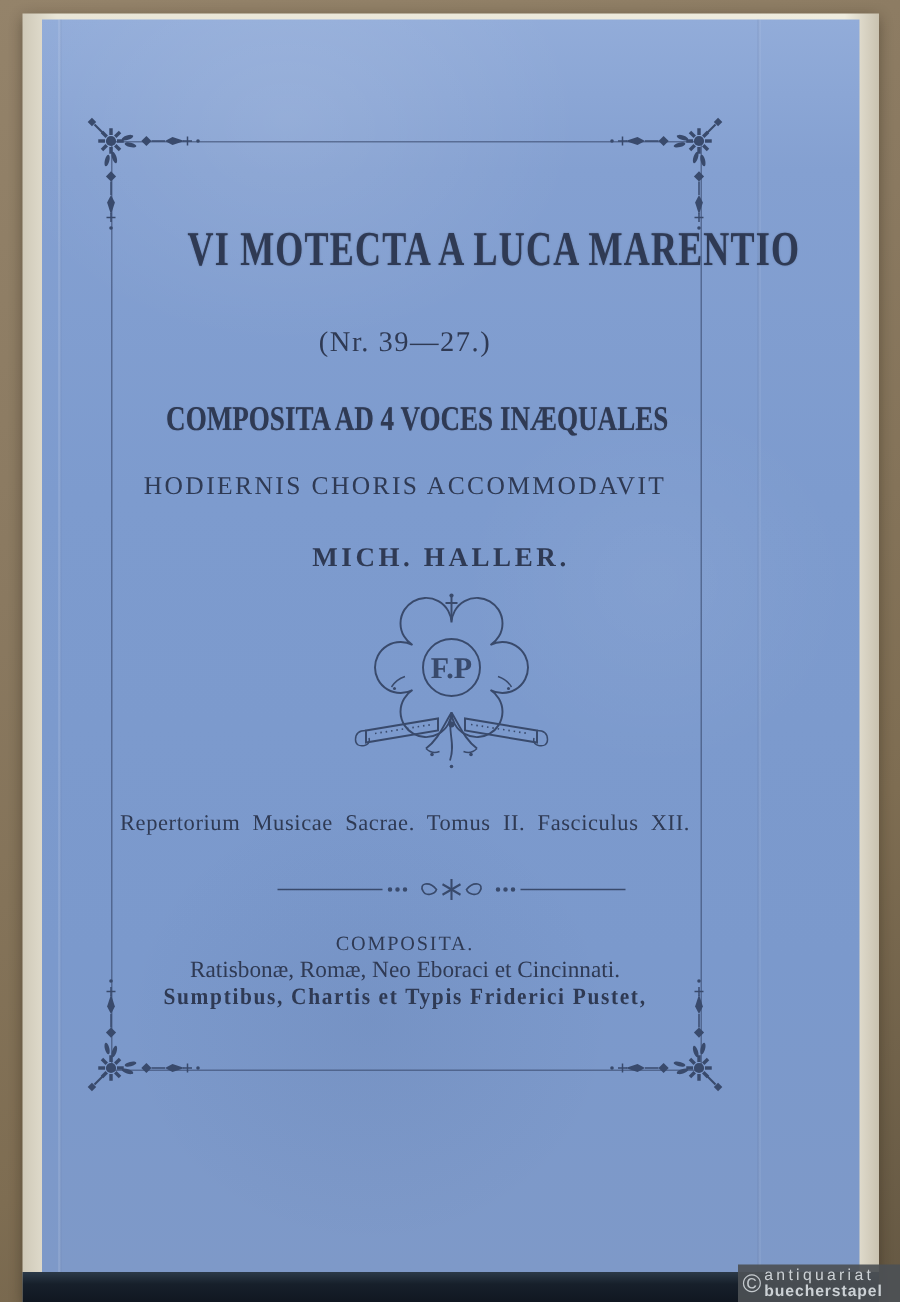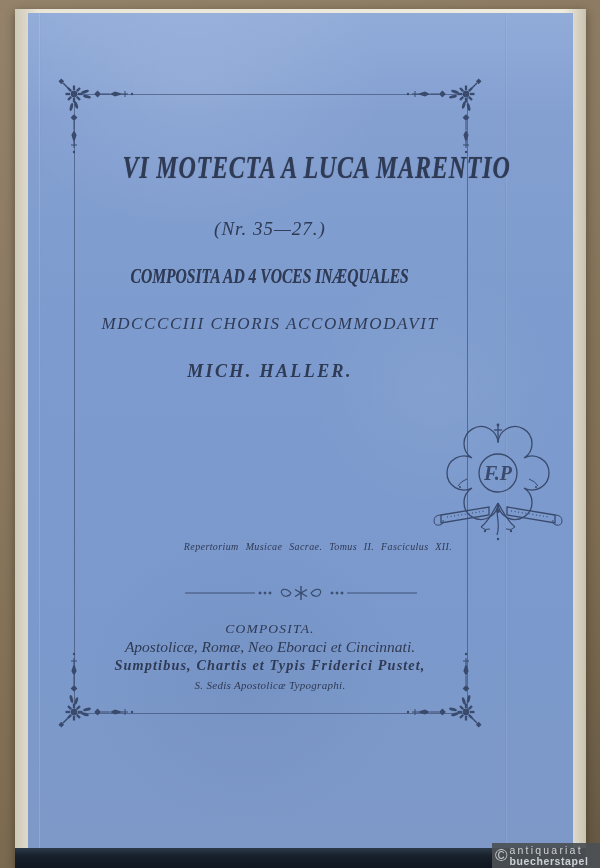--- a/index.html
+++ b/index.html
@@ -10,40 +10,39 @@
   }
   .book{position:absolute; left:15px; top:9px; width:571px; height:859px;
     background:linear-gradient(90deg,#cfc9b8 0%,#e9e5d7 4%,#efecdf 96%,#c9c2b0 100%);
     box-shadow:0 3px 9px rgba(30,25,15,.45);}
   .cover{position:absolute; left:13px; top:4px; right:13px; bottom:20px;
     background:
       radial-gradient(ellipse 60% 30% at 30% 8%, rgba(255,255,255,.10), rgba(255,255,255,0) 60%),
       radial-gradient(ellipse 40% 25% at 75% 45%, rgba(255,255,255,.05), rgba(255,255,255,0) 60%),
       radial-gradient(ellipse 50% 30% at 40% 80%, rgba(25,45,85,.06), rgba(25,45,85,0) 60%),
       linear-gradient(180deg,#92acd9 0%,#84a0d1 12%,#7d9bce 38%,#7b99cc 75%,#7e99c8 100%);
-    font-style: italic;
   }
   .crease-r{position:absolute; top:0; bottom:0; left:477px; width:2px;
     background:linear-gradient(90deg,rgba(40,55,95,.12),rgba(235,240,250,.15));}
   .crease-l{position:absolute; top:0; bottom:0; left:11px; width:2px;
     background:linear-gradient(90deg,rgba(245,248,255,.22),rgba(40,55,95,.08));}
   .frame{position:absolute; left:46px; top:81px; width:392px; height:618px;
     border:1px solid rgba(47,62,97,.55);}
   .corners{position:absolute; left:26px; top:61px; width:432px; height:658px;}
   .tline{position:absolute; left:46px; width:392px; text-align:center; color:#2f3a54; white-space:nowrap;}
   .tline > span{display:inline-block;}
   .title{top:137px; font-size:30px; font-weight:700; letter-spacing:1px;}
   .title > span{transform:scale(.80,1.08); text-shadow:0 0 1px rgba(41,51,77,.55);}
   .nr{top:205px; font-size:19px; letter-spacing:1px;}
-  .composita{top:253px; font-size:19px; font-weight:700;}
+  .composita{top:253px; font-size:22px; font-weight:700;}
   .composita > span{transform:scale(.82,1.05); text-shadow:0 0 .6px rgba(41,51,77,.5);}
   .hodiernis{top:301px; font-size:17px; letter-spacing:1.6px;}
-  .haller{top:348px; font-size:18px; font-weight:700; letter-spacing:2.4px;}
-  .logo{position:absolute; left:0; top:408px; width:100%; text-align:right;}
-  .series{top:528px; font-size:10px; letter-spacing:.4px; word-spacing:4px;padding-left:48px;}
+  .haller{top:348px; font-size:18px; font-weight:700; letter-spacing:2.4px;padding-left:24px;}
+  .logo{position:absolute; left:0; top:380px; width:100%; text-align:center;}
+  .series{top:528px; font-size:15px; letter-spacing:.4px; word-spacing:4px;}
   .divider{position:absolute; left:0; top:572px; width:100%; text-align:center;}
   .year{top:608px; font-size:13.5px; letter-spacing:1.2px;}
   .cities{top:625px; font-size:15.5px;}
   .publisher{top:643px; font-size:15.5px; font-weight:700; letter-spacing:1.2px;}
   .publisher > span{transform:scale(.92,1);}
   .role{top:666px; font-size:11px; letter-spacing:.3px;}
   .shadow-bottom{position:absolute; left:0; right:0; bottom:0; height:20px;
     background:linear-gradient(180deg,#2c3a49 0%,#17202b 40%,#101721 100%);}
   .watermark{position:absolute; right:0; bottom:0; width:108px; height:25px;
     background:rgba(76,80,85,.92); color:#ccd1d5;
@@ -98,23 +97,23 @@
             <use href="#arm" transform="rotate(90)"></use>
           </g>
         </defs>
         <use href="#corner" transform="translate(20,20)"></use>
         <use href="#corner" transform="translate(412,20) scale(-1,1)"></use>
         <use href="#corner" transform="translate(20,638) scale(1,-1)"></use>
         <use href="#corner" transform="translate(412,638) scale(-1,-1)"></use>
       </svg>
 
       <div class="tline title"><span>VI MOTECTA A LUCA MARENTIO</span></div>
-      <div class="tline nr"><span>(Nr. 35—27.)</span></div>
+      <div class="tline nr"><span>(Nr. 39—27.)</span></div>
       <div class="tline composita"><span>COMPOSITA AD 4 VOCES INÆQUALES</span></div>
-      <div class="tline hodiernis"><span>MDCCCCIII CHORIS ACCOMMODAVIT</span></div>
+      <div class="tline hodiernis"><span>HODIERNIS CHORIS ACCOMMODAVIT</span></div>
       <div class="tline haller"><span>MICH. HALLER.</span></div>
 
       <div class="logo">
         <svg width="150" height="124" viewBox="0 0 150 124" aria-hidden="true">
           <g stroke="#394a6c" fill="none" stroke-width="1.3">
 
             <line x1="75" y1="4" x2="75" y2="20"></line>
             <line x1="71" y1="9" x2="79" y2="9"></line>
             <circle cx="75" cy="4" r="1.4" fill="#394a6c" stroke="none"></circle>
 
@@ -161,23 +160,22 @@
             <g stroke-width="1.4">
               <line x1="118" y1="1" x2="118" y2="15"></line>
               <line x1="112" y1="4.5" x2="124" y2="11.5"></line>
               <line x1="112" y1="11.5" x2="124" y2="4.5"></line>
             </g>
           </g>
         </svg>
       </div>
 
       <div class="tline year"><span>COMPOSITA.</span></div>
-      <div class="tline cities"><span>Apostolicæ, Romæ, Neo Eboraci et Cincinnati.</span></div>
+      <div class="tline cities"><span>Ratisbonæ, Romæ, Neo Eboraci et Cincinnati.</span></div>
       <div class="tline publisher"><span>Sumptibus, Chartis et Typis Friderici Pustet,</span></div>
-      <div class="tline role"><span>S. Sedis Apostolicæ Typographi.</span></div>
 
     </div>
     <div class="shadow-bottom"></div>
   </div>
 
   <div class="watermark">
     <span class="wm-c">©</span>
     <span class="wm-lines">
       <span class="wm-l1">antiquariat</span>
       <span class="wm-l2">buecherstapel</span>

